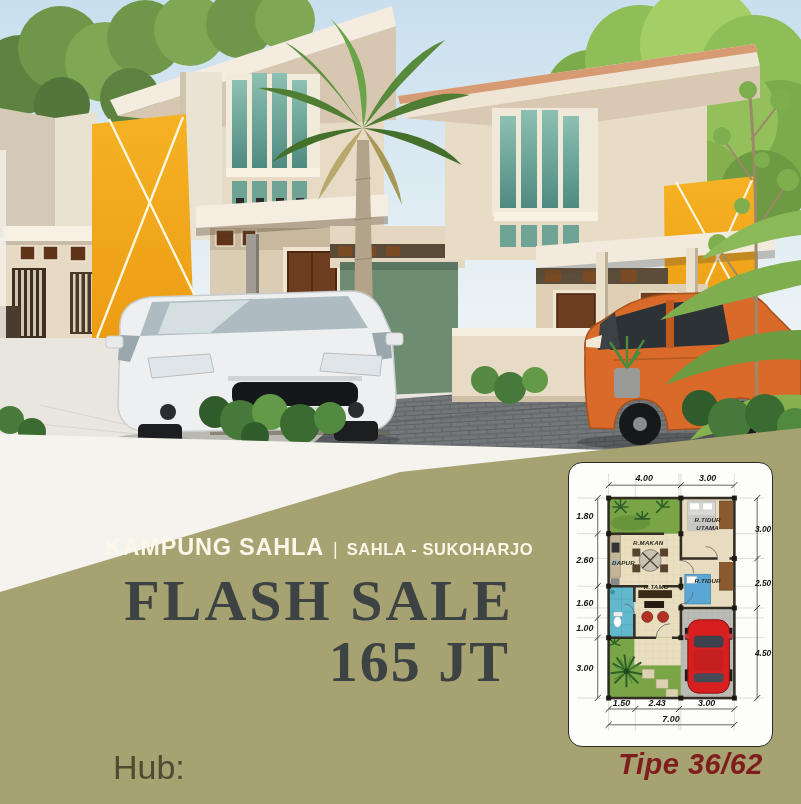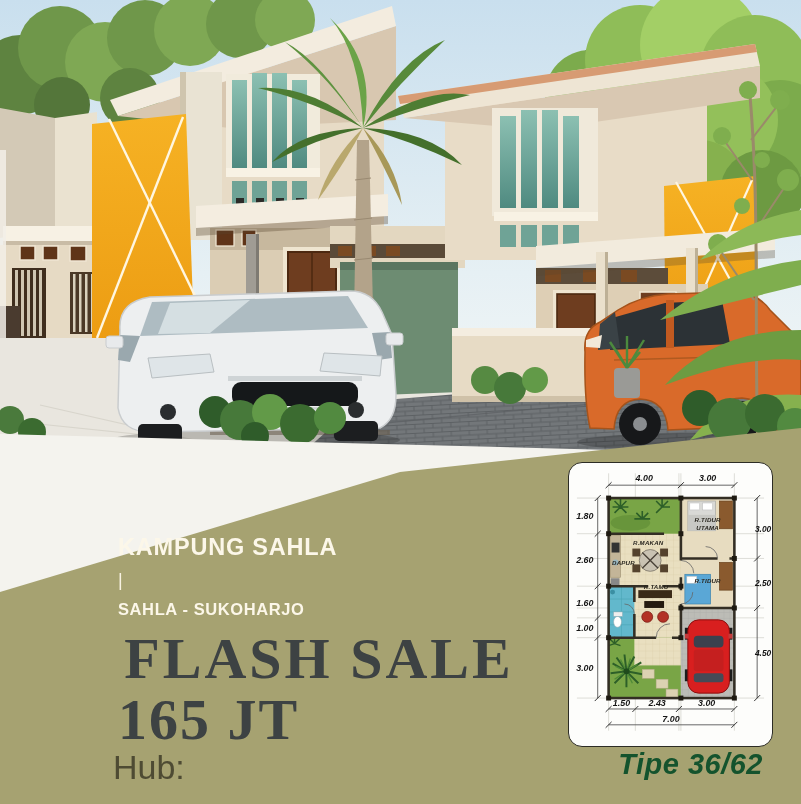--- a/index.html
+++ b/index.html
@@ -3,33 +3,33 @@
 <meta charset="utf-8">
 <style>
   html,body{margin:0;padding:0;background:#ffffff;}
   .stage{position:relative;width:801px;height:804px;overflow:hidden;
          background:#f4f3ee;font-family:"Liberation Sans","DejaVu Sans",sans-serif;}
   .hero{position:absolute;left:0;top:0;width:801px;height:455px;display:block;}
   .olive-bg{position:absolute;left:0;top:420px;width:801px;height:384px;
             background:#a6a271;
             clip-path:polygon(0 172px,400px 52px,801px 8px,801px 384px,0 384px);}
   .promo{position:absolute;left:118px;top:534px;width:402px;color:#fcf7e9;}
-  .promo .line1{display:flex;justify-content:center;align-items:baseline;gap:9px;white-space:nowrap;flex-direction:column;}
+  .promo .line1{display:flex;justify-content:center;align-items:baseline;gap:9px;white-space:nowrap;}
   .project-name{font-size:23.5px;font-weight:bold;letter-spacing:.8px;}
   .project-sep{font-size:18px;font-weight:400;opacity:.95;}
   .project-loc{font-size:16.5px;font-weight:bold;letter-spacing:.6px;}
   .headline{margin-top:12px;font-family:"Liberation Serif","DejaVu Serif",serif;
             font-weight:bold;font-size:58px;line-height:.95;color:#3d4243;
             text-align:center;letter-spacing:3px;white-space:nowrap;}
   .price{margin-top:6px;font-family:"Liberation Serif","DejaVu Serif",serif;
          font-weight:bold;font-size:58px;line-height:.95;color:#3d4243;
-         letter-spacing:2px;padding-right:10px;white-space:nowrap;}
+         text-align:right;letter-spacing:2px;padding-right:10px;white-space:nowrap;}
   .hub{position:absolute;left:113px;top:748px;font-size:34px;color:#4e4b33;}
   .tipe{position:absolute;right:38px;top:748px;font-size:29px;font-weight:bold;
-        font-style:italic;color:#14532d;letter-spacing:.5px;}
+        font-style:italic;color:#7f1d1d;letter-spacing:.5px;}
   .floorplan-card{position:absolute;left:568px;top:462px;width:205px;height:285px;
                   background:#fdfdfb;border:1.6px solid #2c2c24;border-radius:14px;
                   box-sizing:border-box;overflow:hidden;font-style:italic;}
   .floorplan-card svg{display:block;width:100%;height:100%;}
   text{font-family:"Liberation Sans","DejaVu Sans",sans-serif;}
 </style>
 </head>
 <body>
 
 <div class="stage">

